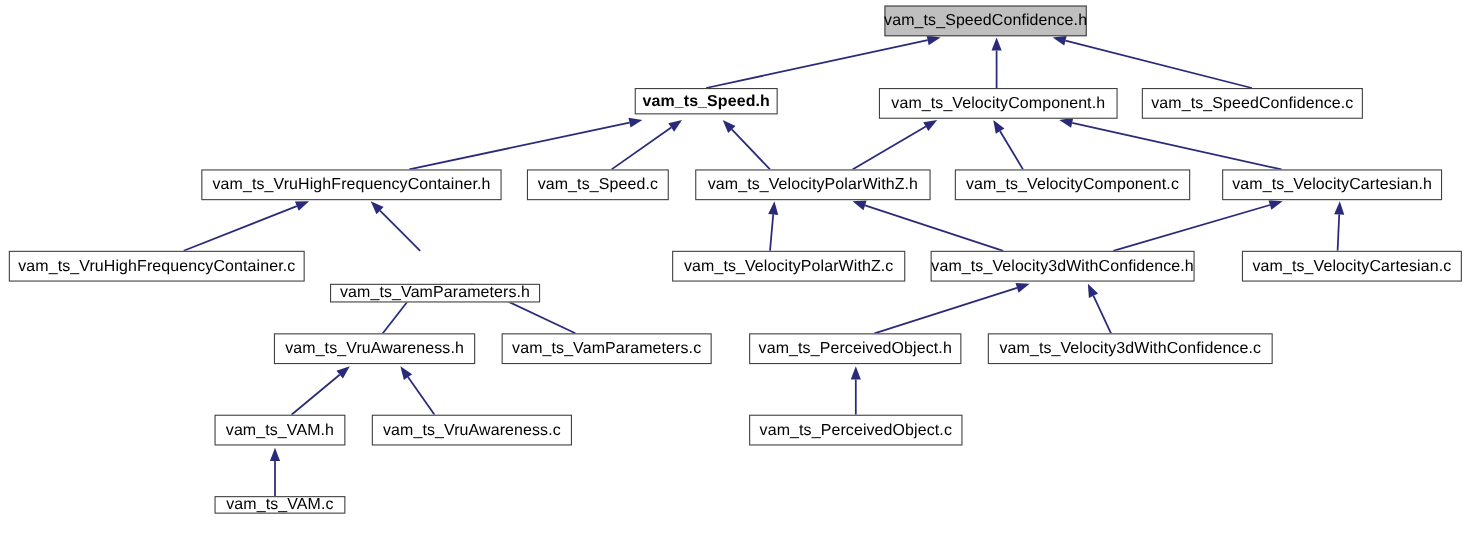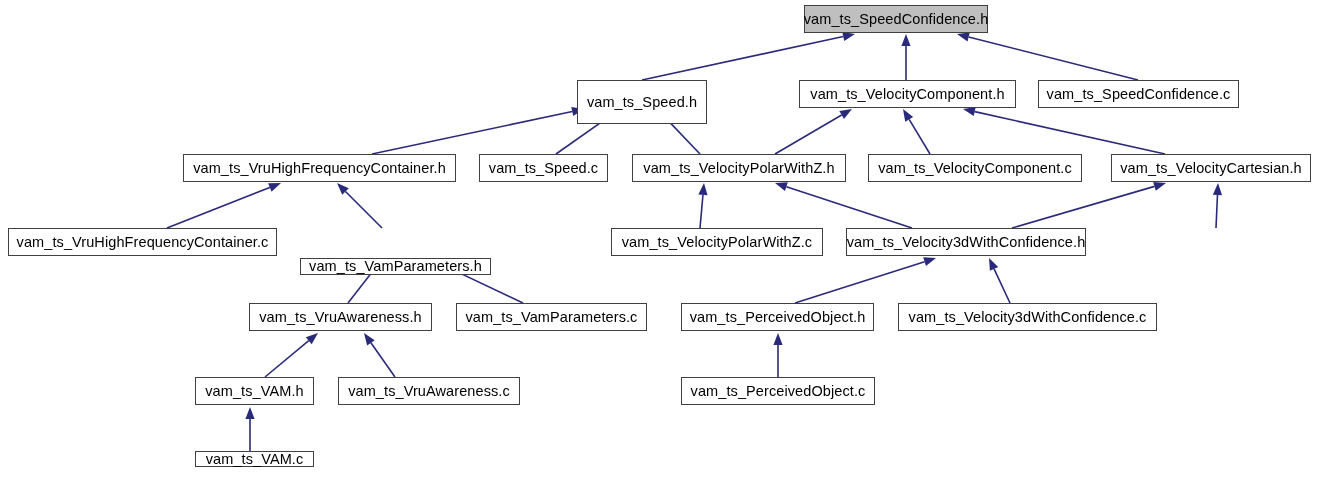--- a/index.html
+++ b/index.html
@@ -149,21 +149,21 @@
       </g>
       <g>
         <line x1="250" y1="451" x2="250" y2="419" stroke="#2a2a7a" stroke-width="1.6"></line>
         <polygon points="250,407 254.6,419 245.4,419" fill="#2a2a7a"></polygon>
       </g>
     </svg>
   <div id="node-layer">
       <div class="node highlight" style="left: 804px; top: 5px; width: 184px; height: 28px;">
         <span class="node-label">vam_ts_SpeedConfidence.h</span>
       </div>
-      <div class="node" style="left: 577px; top: 80px; width: 130px; height: 44px;">
+      <div class="node" style="left: 577px; top: 80px; width: 130px; height: 24px; font-weight: bold;">
         <span class="node-label">vam_ts_Speed.h</span>
       </div>
       <div class="node" style="left: 799px; top: 80px; width: 217px; height: 28px;">
         <span class="node-label">vam_ts_VelocityComponent.h</span>
       </div>
       <div class="node" style="left: 1038px; top: 80px; width: 201px; height: 28px;">
         <span class="node-label">vam_ts_SpeedConfidence.c</span>
       </div>
       <div class="node" style="left: 183px; top: 154px; width: 273px; height: 28px;">
         <span class="node-label">vam_ts_VruHighFrequencyContainer.h</span>
@@ -184,20 +184,23 @@
         <span class="node-label">vam_ts_VruHighFrequencyContainer.c</span>
       </div>
       <div class="node" style="left: 300px; top: 228px; width: 191px; height: 17px; margin-top: 30px;">
         <span class="node-label">vam_ts_VamParameters.h</span>
       </div>
       <div class="node" style="left: 611px; top: 228px; width: 212px; height: 28px;">
         <span class="node-label">vam_ts_VelocityPolarWithZ.c</span>
       </div>
       <div class="node" style="left: 846px; top: 228px; width: 240px; height: 28px;">
         <span class="node-label">vam_ts_Velocity3dWithConfidence.h</span>
+      </div>
+      <div class="node" style="left: 1129px; top: 228px; width: 200px; height: 28px;">
+        <span class="node-label">vam_ts_VelocityCartesian.c</span>
       </div>
       <div class="node" style="left: 249px; top: 303px; width: 183px; height: 28px;">
         <span class="node-label">vam_ts_VruAwareness.h</span>
       </div>
       <div class="node" style="left: 456px; top: 303px; width: 191px; height: 28px;">
         <span class="node-label">vam_ts_VamParameters.c</span>
       </div>
       <div class="node" style="left: 681px; top: 303px; width: 193px; height: 28px;">
         <span class="node-label">vam_ts_PerceivedObject.h</span>
       </div>

